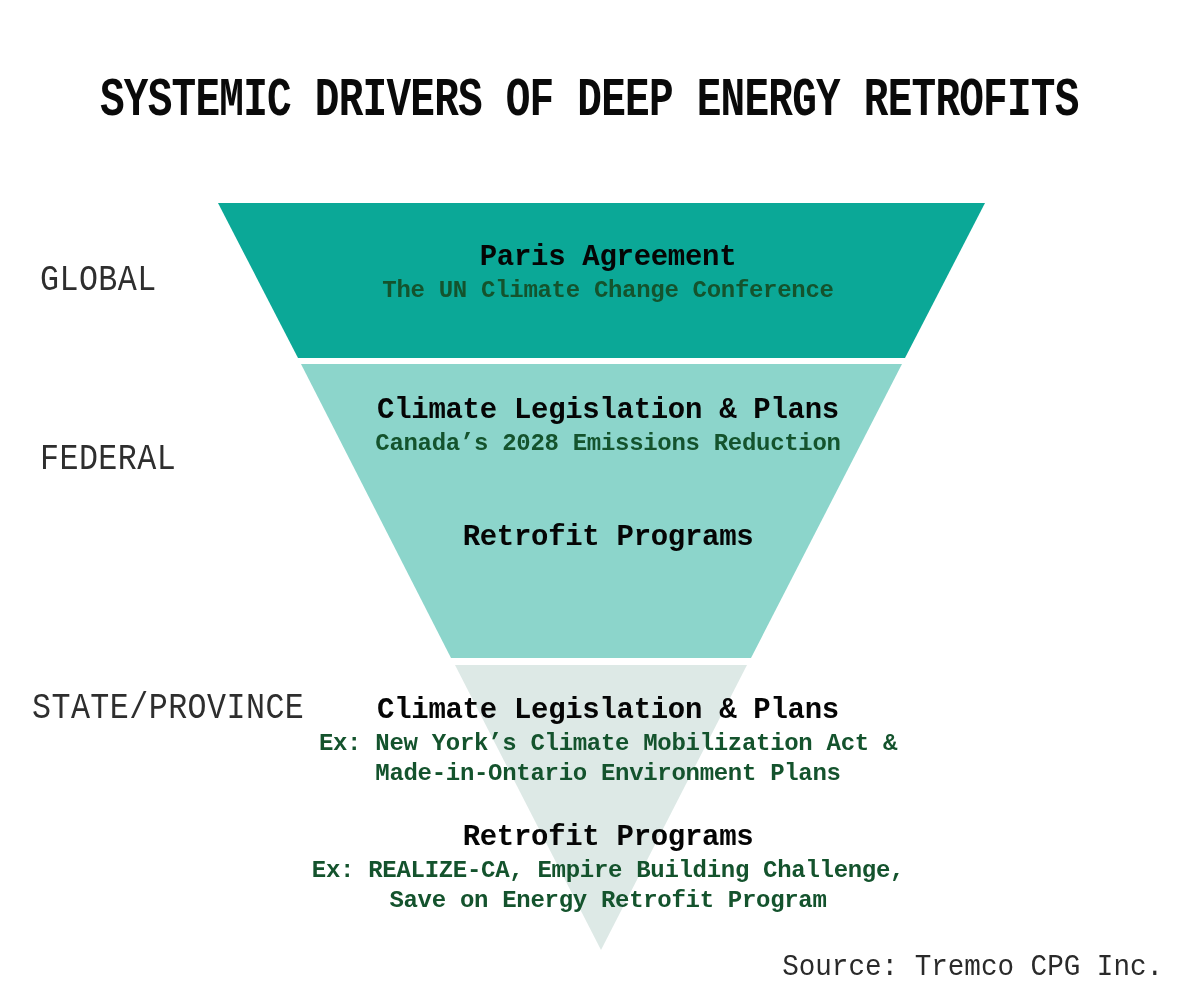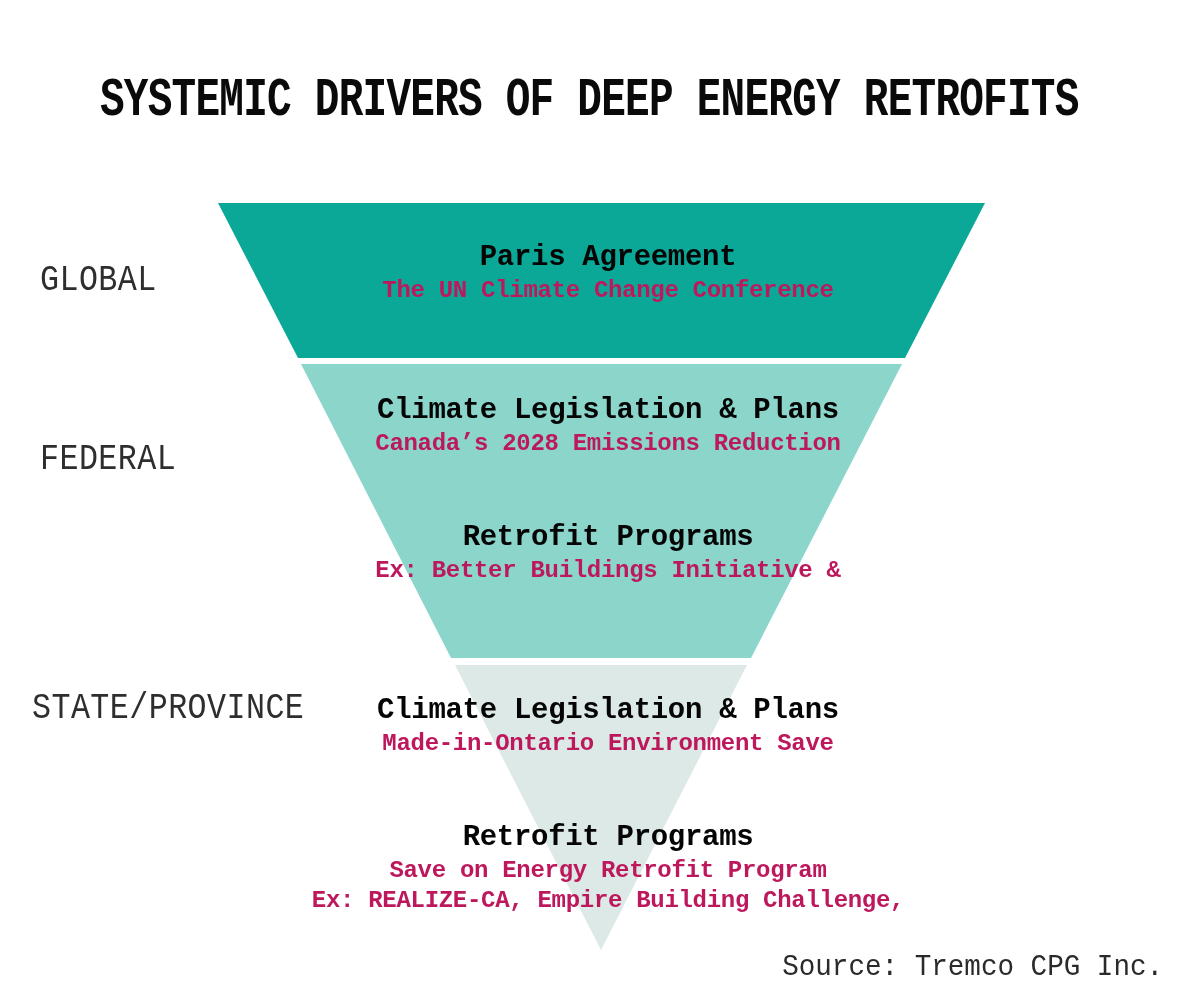--- a/index.html
+++ b/index.html
@@ -28,21 +28,21 @@
   }
   .label-global{left:40px;top:260px;}
   .label-federal{left:40px;top:439px;}
   .label-state{left:32px;top:688px;}
 
   
   .block{
     position:absolute;left:16px;right:0;text-align:center;color:#050505;
   }
   .block .h{font-size:29px;font-weight:bold;line-height:36px;letter-spacing:-0.3px;}
-  .block .b{font-size:24px;font-weight:bold;line-height:30px;letter-spacing:-0.3px;color:#be185d;}
+  .block .b{font-size:24px;font-weight:bold;line-height:30px;letter-spacing:-0.3px;color:#14532d;}
   .blk-1{top:240px;}
   .blk-2a{top:393px;}
   .blk-2b{top:520px;}
   .blk-3a{top:693px;}
   .blk-3b{top:820px;}
 
   
   .source{
     position:absolute;right:37px;top:950px;
     font-size:30px;font-weight:400;color:#2a2a2a;white-space:nowrap;
@@ -71,29 +71,29 @@
     <div class="b">The UN Climate Change Conference</div>
   </div>
 
   <div class="block blk-2a">
     <div class="h">Climate Legislation &amp; Plans</div>
     <div class="b">Canada’s 2028 Emissions Reduction</div>
   </div>
 
   <div class="block blk-2b">
     <div class="h">Retrofit Programs</div>
-    <div class="b">Ex: Better Buildings Initiative &amp;</div>
   </div>
 
   <div class="block blk-3a">
     <div class="h">Climate Legislation &amp; Plans</div>
-    <div class="b">Made-in-Ontario Environment Save</div>
+    <div class="b">Ex: New York’s Climate Mobilization Act &amp;</div>
+    <div class="b">Made-in-Ontario Environment Plans</div>
   </div>
 
   <div class="block blk-3b">
     <div class="h">Retrofit Programs</div>
+    <div class="b">Ex: REALIZE-CA, Empire Building Challenge,</div>
     <div class="b">Save on Energy Retrofit Program</div>
-    <div class="b">Ex: REALIZE-CA, Empire Building Challenge,</div>
   </div>
 
   <div class="source">Source: Tremco CPG Inc.</div>
 
 </div>
 
 </body></html>

